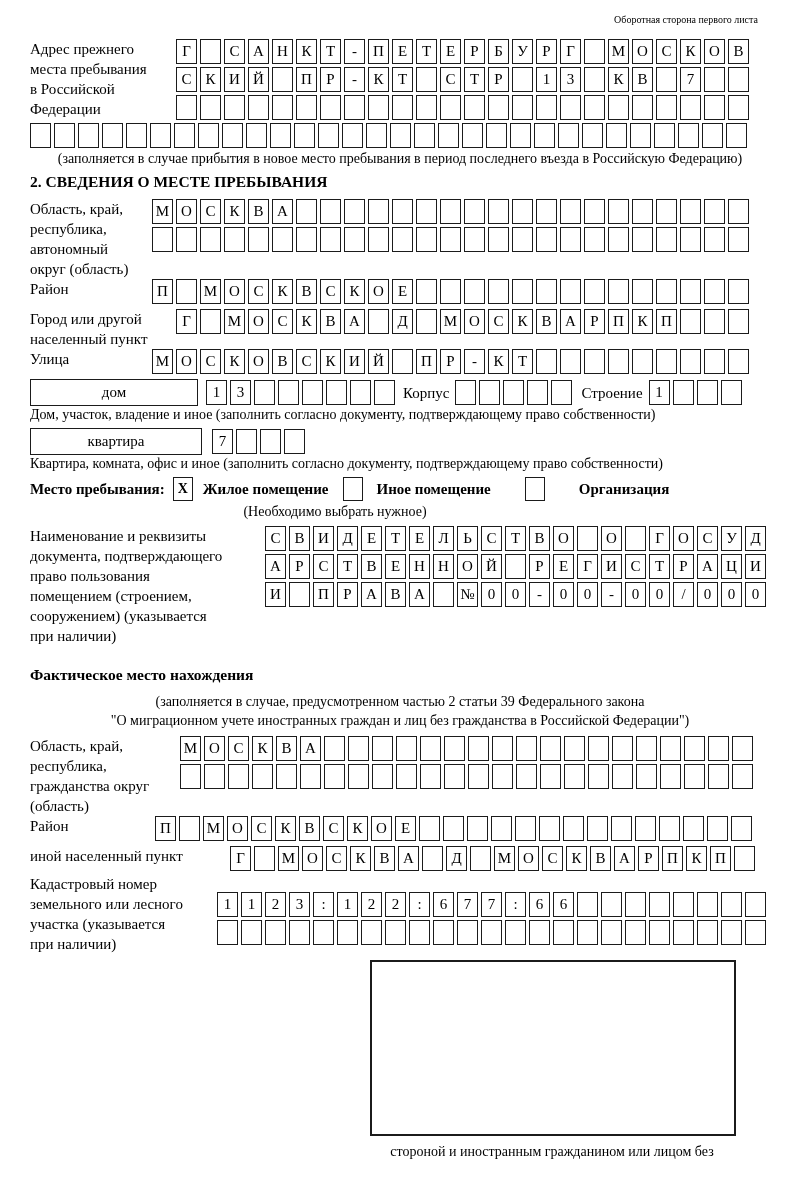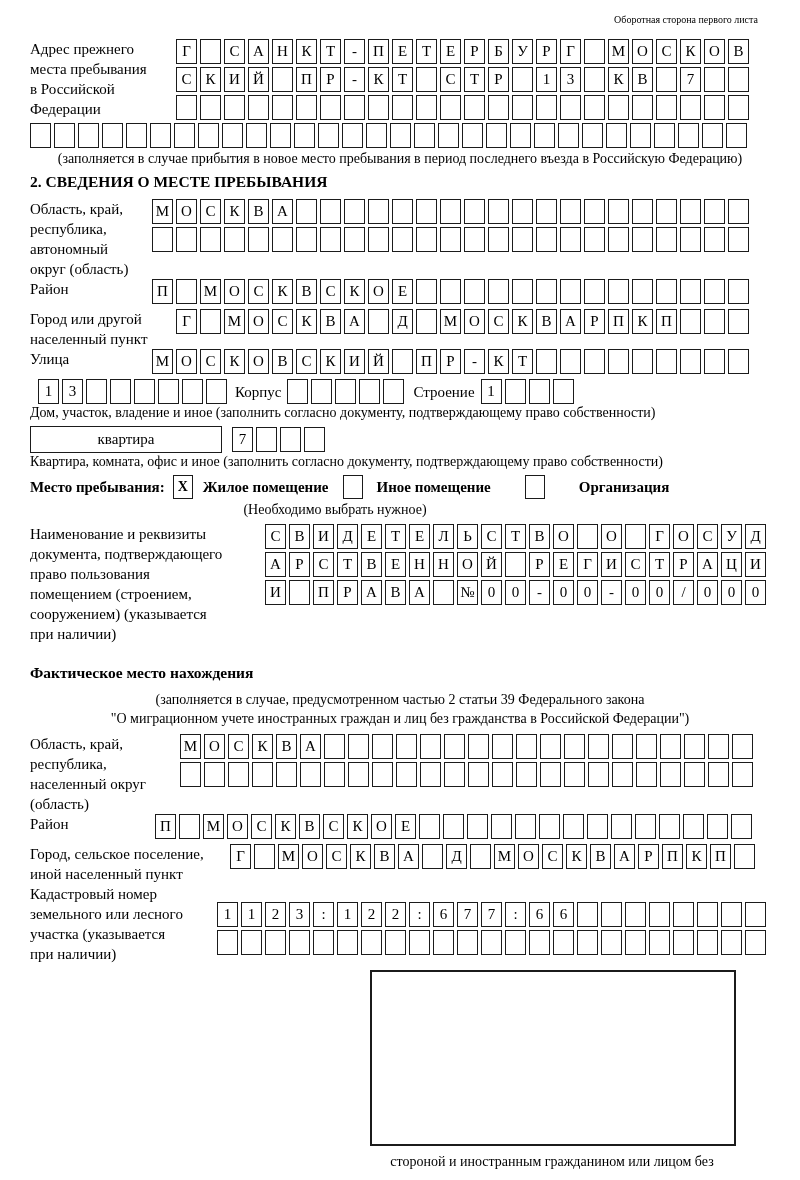--- a/index.html
+++ b/index.html
@@ -320,20 +320,21 @@
       <div class="cell"></div>
       <div class="cell"></div>
       <div class="cell"></div>
       <div class="cell"></div>
       <div class="cell"></div>
       <div class="cell"></div>
     </div>
 </div>
 
 <div class="frow" style="align-items:center">
+  <div class="boxfield" style="width:168px">дом</div>
   <div class="gap" style="width:8px"></div>
   <div class="cells" style="margin-bottom:0">
       <div class="cell">1</div>
       <div class="cell">3</div>
       <div class="cell"></div>
       <div class="cell"></div>
       <div class="cell"></div>
       <div class="cell"></div>
       <div class="cell"></div>
       <div class="cell"></div>
@@ -354,21 +355,21 @@
   <div class="cells" style="margin-bottom:0">
       <div class="cell">1</div>
       <div class="cell"></div>
       <div class="cell"></div>
       <div class="cell"></div>
     </div>
 </div>
 <div class="caption">Дом, участок, владение и иное (заполнить согласно документу, подтверждающему право собственности)</div>
 
 <div class="frow" style="align-items:center">
-  <div class="boxfield" style="width:192px">квартира</div>
+  <div class="boxfield" style="width:172px">квартира</div>
   <div class="gap" style="width:10px"></div>
   <div class="cells" style="margin-bottom:0">
       <div class="cell">7</div>
       <div class="cell"></div>
       <div class="cell"></div>
       <div class="cell"></div>
     </div>
 </div>
 <div class="caption">Квартира, комната, офис и иное (заполнить согласно документу, подтверждающему право собственности)</div>
 
@@ -474,21 +475,21 @@
 <div class="sec-title" style="margin-top:20px">Фактическое место нахождения</div>
 <div class="center-sm" style="margin-bottom:6px;line-height:19px">
     <div>(заполняется в случае, предусмотренном частью 2 статьи 39 Федерального закона</div>
     <div>"О миграционном учете иностранных граждан и лиц без гражданства в Российской Федерации")</div>
   </div>
 
 <div class="frow">
   <div class="lbl" style="width:150px">
       <div>Область, край,</div>
       <div>республика,</div>
-      <div>населенный округ</div>
+      <div>гражданства округ</div>
       <div>(область)</div>
     </div>
   <div class="rowscol">
     <div class="cells">
         <div class="cell">М</div>
         <div class="cell">О</div>
         <div class="cell">С</div>
         <div class="cell">К</div>
         <div class="cell">В</div>
         <div class="cell">А</div>
@@ -566,21 +567,20 @@
       <div class="cell"></div>
       <div class="cell"></div>
       <div class="cell"></div>
       <div class="cell"></div>
       <div class="cell"></div>
     </div>
 </div>
 
 <div class="frow">
   <div class="lbl" style="width:200px">
-      <div>Город, сельское поселение,</div>
       <div>иной населенный пункт</div>
     </div>
   <div class="cells">
       <div class="cell">Г</div>
       <div class="cell"></div>
       <div class="cell">М</div>
       <div class="cell">О</div>
       <div class="cell">С</div>
       <div class="cell">К</div>
       <div class="cell">В</div>

